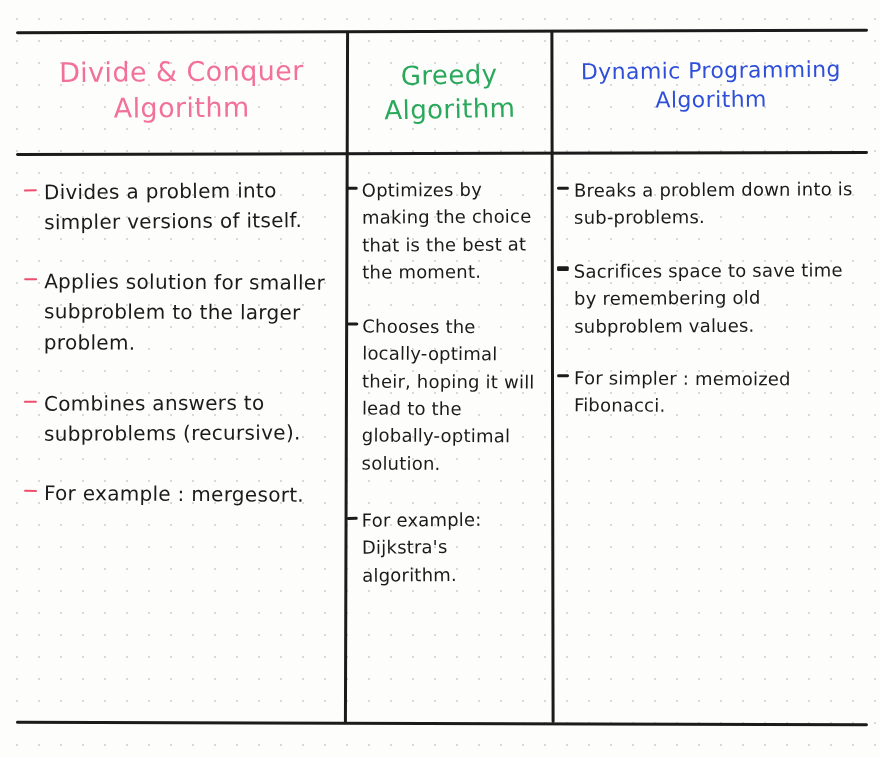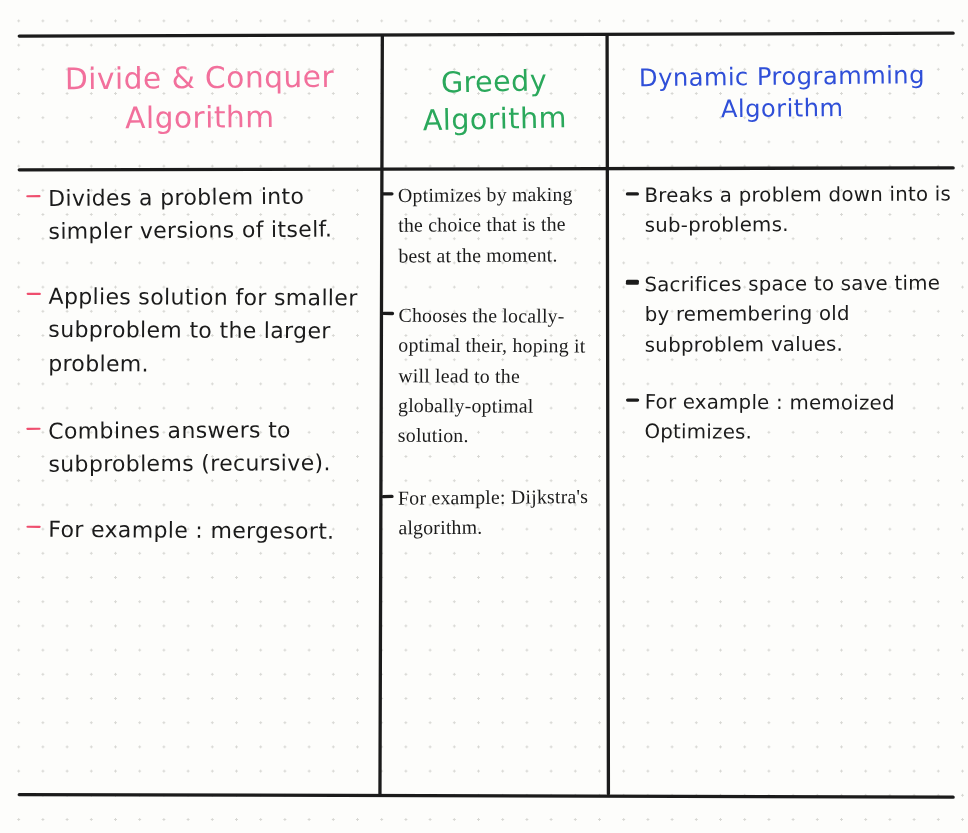--- a/index.html
+++ b/index.html
@@ -86,27 +86,27 @@
   #head-dp {
     color: #2f4fd8;
     font-size: 22px;
     transform: rotate(-0.6deg);
     top: 24px;
   }
 
   .body {
     position: absolute;
     left: 0;
-    top: 132px;
+    top: 144px;
     width: 100%;
     box-sizing: border-box;
   }
   #body-dc { padding: 0 14px 0 26px; }
-  #body-gr { padding: 0 10px 0 14px; font-family: Liberation Serif, serif; }
-  #body-dp { padding: 0 10px 0 20px; margin-left: 12px; }
+  #body-gr { padding: 0 10px 0 14px; }
+  #body-dp { padding: 0 10px 0 20px; }
 
   .bullet {
     position: relative;
     display: block;
     color: #1b1b1b;
     margin-bottom: 26px;
     line-height: 1.52;
   }
   .dash {
     position: absolute;
@@ -208,18 +208,18 @@
       </div>
       <div class="bullet">
         <span class="dash"></span>
       </div>
       <div class="bullet">
         <span class="dash"></span>
         <span>Sacrifices space to save time by remembering old subproblem values.</span>
       </div>
       <div class="bullet">
         <span class="dash"></span>
-        <span>For example : memoized Optimizes.</span>
+        <span>For simpler : memoized Fibonacci.</span>
       </div>
     </div>
   </div>
 
 </div>
 
 </body></html>

